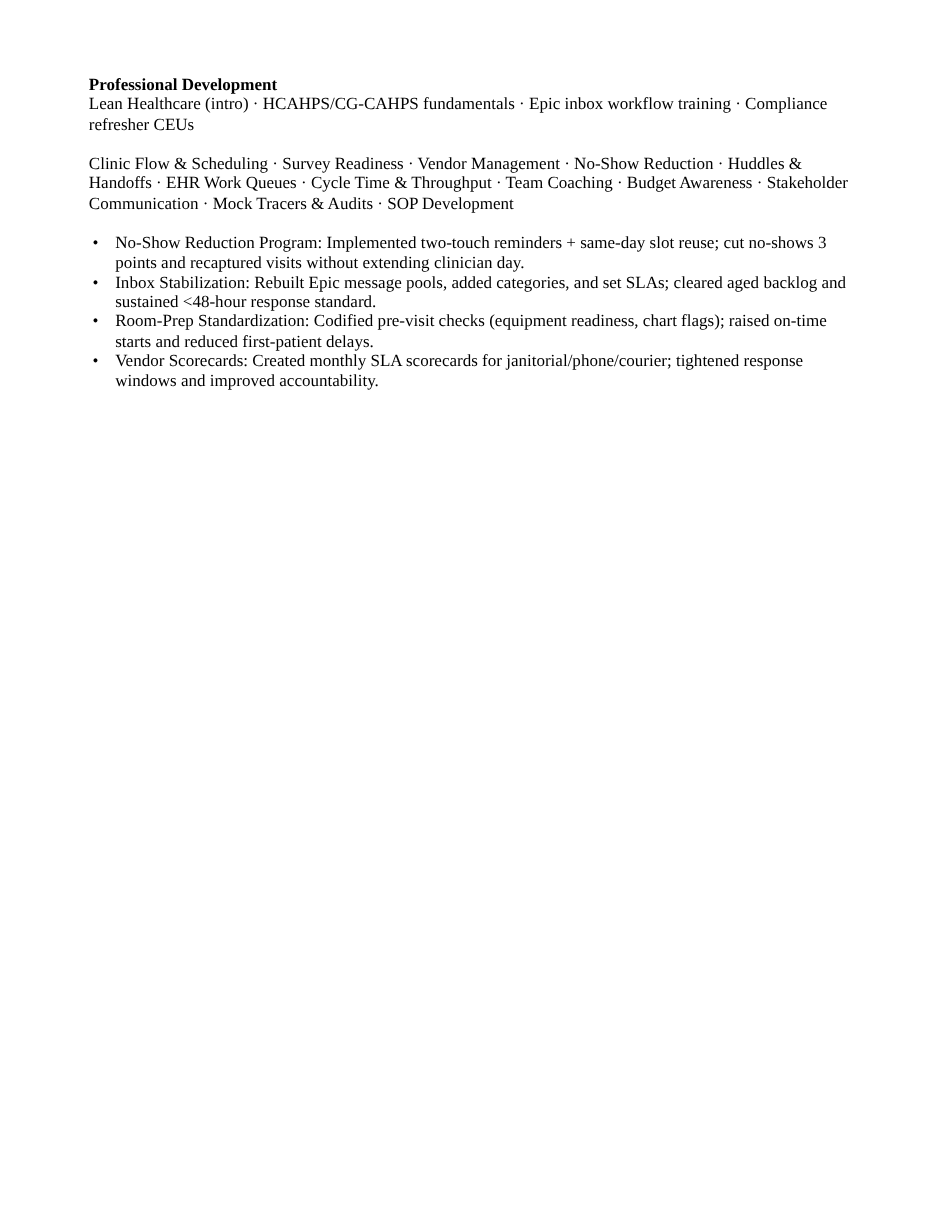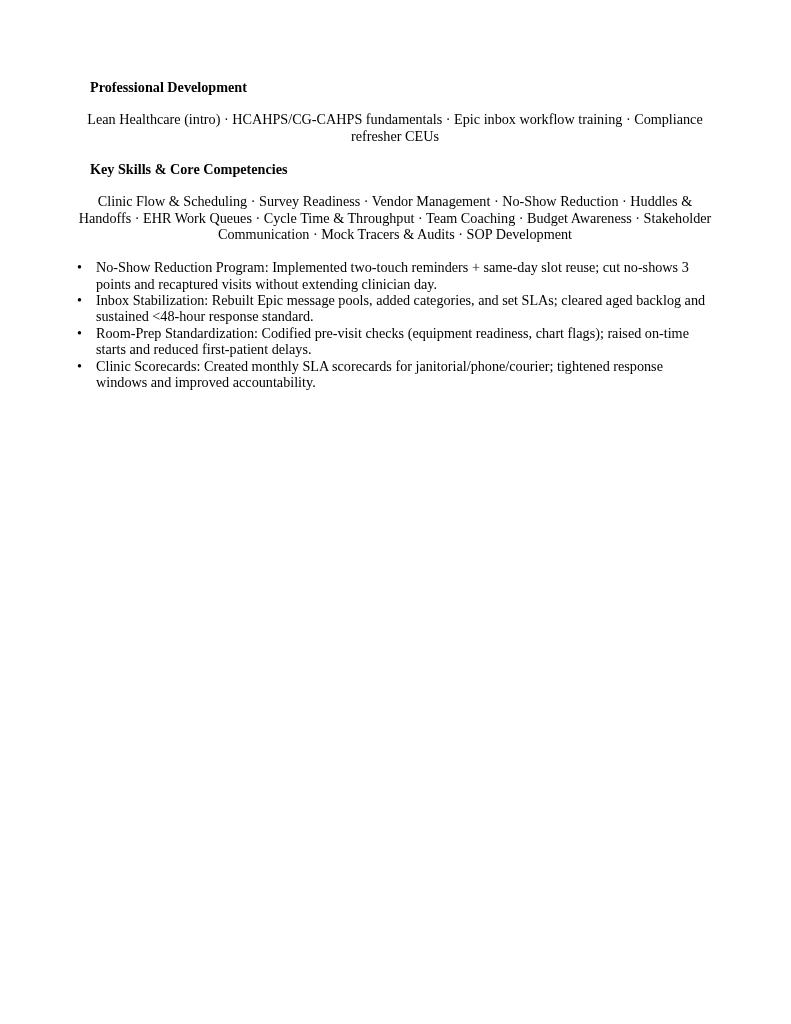--- a/index.html
+++ b/index.html
@@ -21,27 +21,26 @@
     color: #000000;
     font-family: "Liberation Serif", "DejaVu Serif", serif;
     font-size: 14.2px;
     line-height: 16.45px;
   }
   .section { margin: 0; }
   .section + .section { margin-top: 16.45px; }
   .section-heading {
     font-size: 14.2px;
     font-weight: bold;
-    margin: 16px;
+    margin: 0;
     padding: 0;
   }
   .section-body {
     margin: 0;
     padding: 0;
-    text-align: center;
   }
   ul.bullet-list {
     list-style: none;
     margin: 0;
     padding: 0;
   }
   ul.bullet-list li {
     position: relative;
     padding-left: 22px;
     margin: 0;
@@ -56,38 +55,37 @@
 <body>
 
 <div class="page">
 
   <div class="section">
     <h3 class="section-heading">Professional Development</h3>
     <p class="section-body">Lean Healthcare (intro) · HCAHPS/CG-CAHPS fundamentals · Epic inbox workflow training · Compliance refresher CEUs</p>
   </div>
 
   <div class="section">
-    <h3 class="section-heading">Key Skills &amp; Core Competencies</h3>
     <p class="section-body">Clinic Flow &amp; Scheduling · Survey Readiness · Vendor Management · No-Show Reduction · Huddles &amp; Handoffs · EHR Work Queues · Cycle Time &amp; Throughput · Team Coaching · Budget Awareness · Stakeholder Communication · Mock Tracers &amp; Audits · SOP Development</p>
   </div>
 
   <div class="section">
     <ul class="bullet-list">
       <li>
         <span class="marker">•</span>
         <span>No-Show Reduction Program: Implemented two-touch reminders + same-day slot reuse; cut no-shows 3 points and recaptured visits without extending clinician day.</span>
       </li>
       <li>
         <span class="marker">•</span>
         <span>Inbox Stabilization: Rebuilt Epic message pools, added categories, and set SLAs; cleared aged backlog and sustained &lt;48-hour response standard.</span>
       </li>
       <li>
         <span class="marker">•</span>
         <span>Room-Prep Standardization: Codified pre-visit checks (equipment readiness, chart flags); raised on-time starts and reduced first-patient delays.</span>
       </li>
       <li>
         <span class="marker">•</span>
-        <span>Clinic Scorecards: Created monthly SLA scorecards for janitorial/phone/courier; tightened response windows and improved accountability.</span>
+        <span>Vendor Scorecards: Created monthly SLA scorecards for janitorial/phone/courier; tightened response windows and improved accountability.</span>
       </li>
     </ul>
   </div>
 
 </div>
 
 </body></html>

